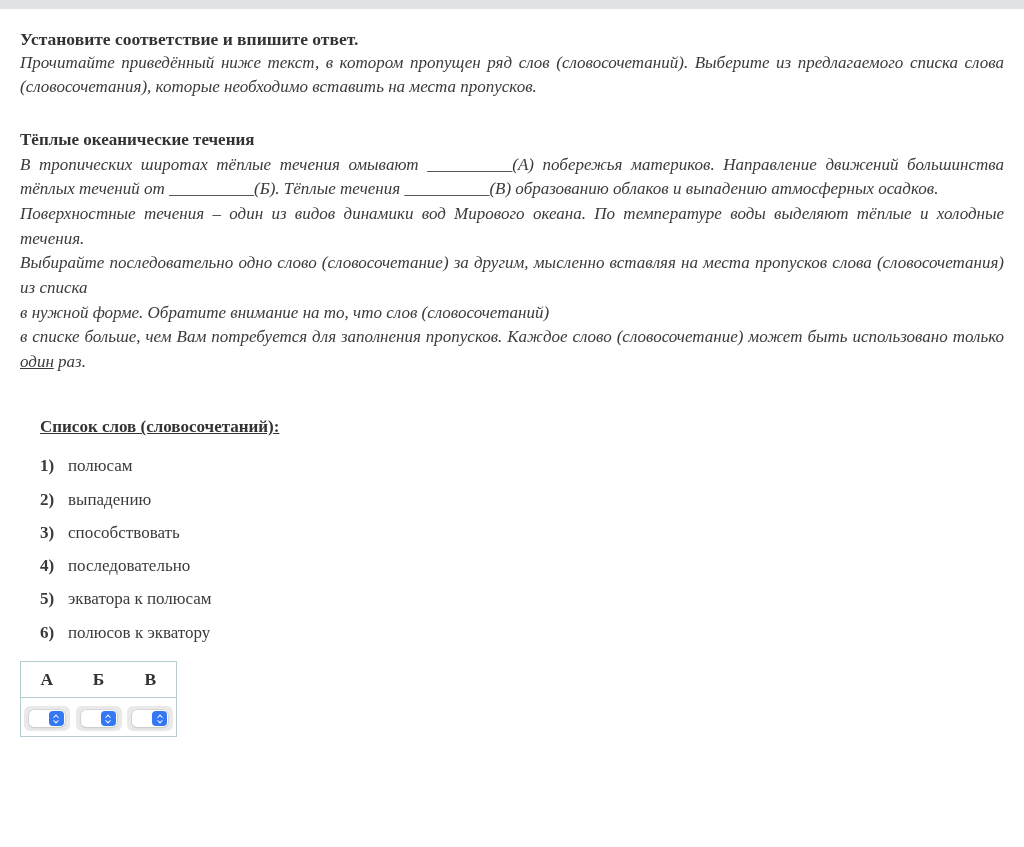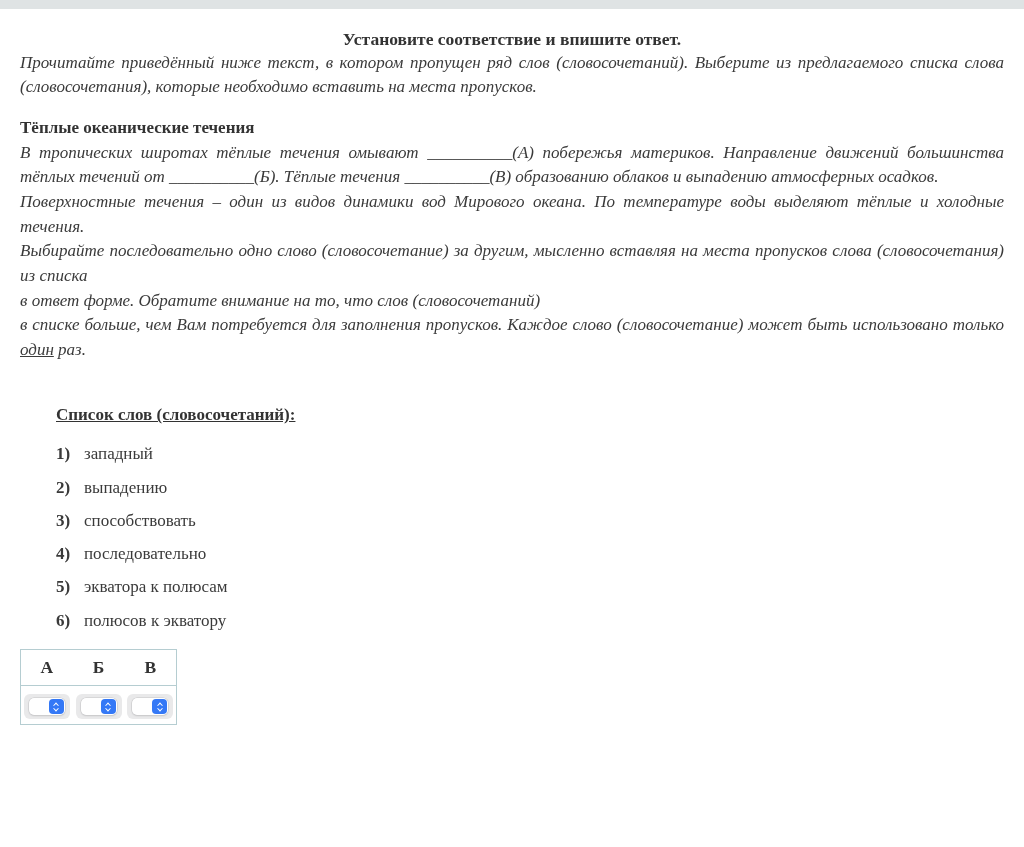--- a/index.html
+++ b/index.html
@@ -19,39 +19,38 @@
   .content {
     padding: 19px 20px 0 20px;
     font-size: 17px;
   }
   .main-heading {
     font-weight: bold;
     color: #333333;
     font-size: 17.5px;
     margin: 0 0 0 0;
     line-height: 1.3;
-    text-align: center;
   }
   p.body-text {
     text-align: justify;
     line-height: 1.45;
     margin: 0;
     font-style: italic;
   }
   .intro-para { margin-top: 30px; }
-  .passage { margin-top: 16px; }
+  .passage { margin-top: 28px; }
   .passage-title {
     font-weight: bold;
     color: #333333;
     line-height: 1.45;
     margin: 0;
   }
   .instructions-para { margin-top: 33px; line-height: 1.6; }
   .u { text-decoration: underline; margin-top: 28px; }
-  .word-list-block { margin: 43px 0 0 36px; }
+  .word-list-block { margin: 43px 0 0 20px; }
   .word-list-heading {
     font-weight: bold;
     text-decoration: underline;
     color: #333333;
     margin: 0 0 18px 0;
   }
   .word-list-item {
     display: flex;
     align-items: baseline;
     margin-bottom: 12px;
@@ -143,29 +142,29 @@
 
   <p class="body-text intro-para">Прочитайте приведённый ниже текст, в котором пропущен ряд слов (словосочетаний). Выберите из предлагаемого списка слова (словосочетания), которые необходимо вставить на места пропусков.</p>
 
   <div class="passage">
     <p class="passage-title">Тёплые океанические течения</p>
     <p class="body-text">В тропических широтах тёплые течения омывают __________(А) побережья материков. Направление движений большинства тёплых течений от __________(Б). Тёплые течения __________(В) образованию облаков и выпадению атмосферных осадков.</p>
     <p class="body-text">Поверхностные течения – один из видов динамики вод Мирового океана. По температуре воды выделяют тёплые и холодные течения.</p>
   </div>
 
   <p class="body-text instructions-para"><span>Выбирайте последовательно одно слово (словосочетание) за другим, мысленно вставляя на места пропусков слова (словосочетания) из списка</span><br>
-  <span>в ответ форме. Обратите внимание на то, что слов (словосочетаний)</span><br>
+  <span>в нужной форме. Обратите внимание на то, что слов (словосочетаний)</span><br>
   <span>в списке больше, чем Вам потребуется для заполнения пропусков. Каждое слово (словосочетание) может быть использовано только </span><span class="u">один</span><span> раз.</span></p>
 
   <div class="word-list-block">
     <p class="word-list-heading">Список слов (словосочетаний): </p>
 
     <div class="word-list-item">
       <span class="num">1)</span>
-      <span>западный</span>
+      <span>полюсам</span>
     </div>
     <div class="word-list-item">
       <span class="num">2)</span>
       <span>выпадению</span>
     </div>
     <div class="word-list-item">
       <span class="num">3)</span>
       <span>способствовать</span>
     </div>
     <div class="word-list-item">

